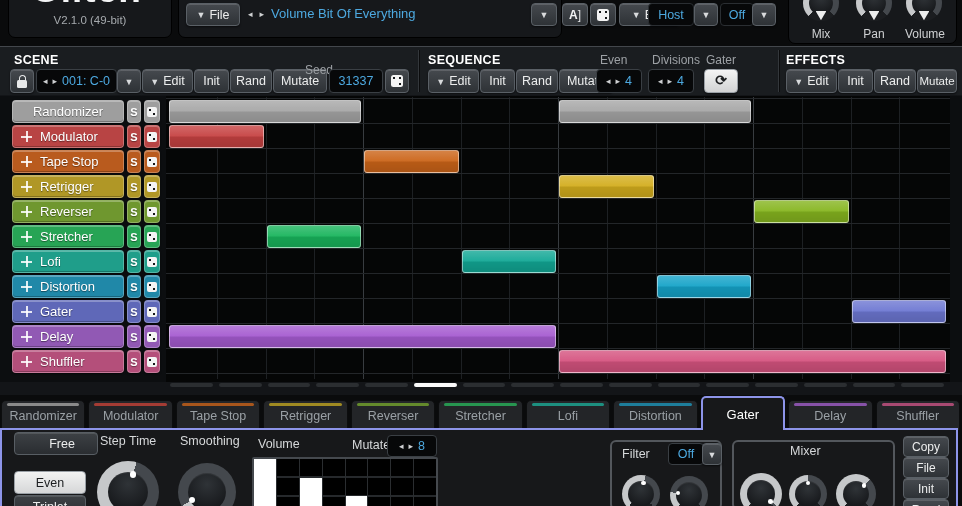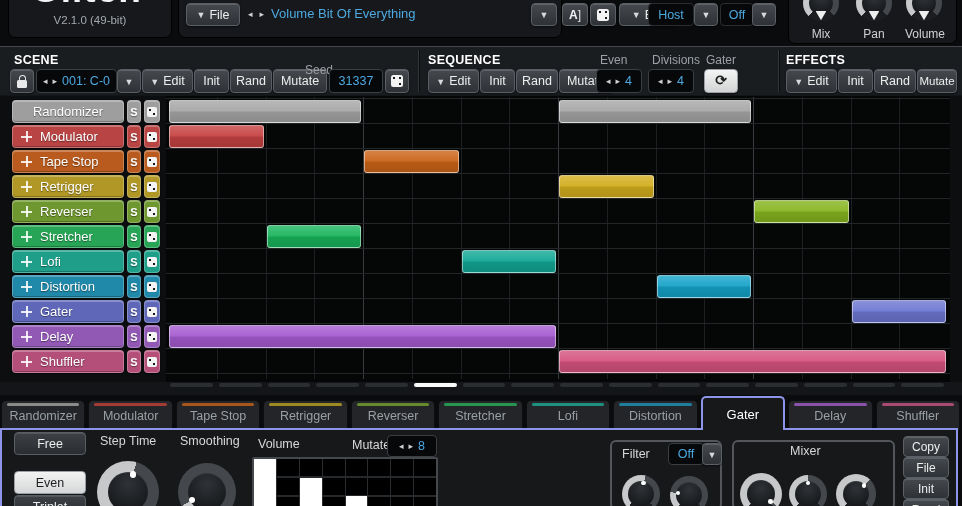--- a/index.html
+++ b/index.html
@@ -419,21 +419,21 @@
         <span>Delay</span>
       </div>
       <div class="tab" style="left: 875.545px; top: 400px; width: 84.4545px; height: 30px;">
         <div class="strip" style="background: rgb(168, 74, 114);"></div>
         <span>Shuffler</span>
       </div>
     </div>
 
   <div class="panel"></div>
   <div id="modes">
-      <div class="modebtn" style="top: 432px;">Free</div>
+      <div class="modebtn" style="top: 432px; padding-left: 12px;">Free</div>
       <div class="modebtn selected" style="top: 471px;">Even</div>
       <div class="modebtn" style="top: 495px;">Triplet</div>
     </div>
   <div class="glabel" style="left:100px;top:434px;color:#d6d8da;font-size:12.5px;z-index:5;">Step Time</div>
   <div class="glabel" style="left:180px;top:434px;color:#d6d8da;font-size:12.5px;z-index:5;">Smoothing</div>
   <div class="glabel" style="left:258px;top:437px;color:#d6d8da;font-size:12.5px;z-index:5;">Volume</div>
   <div class="glabel" style="left:352px;top:438px;color:#d6d8da;font-size:12.5px;z-index:5;">Mutate</div>
   <div class="valbox" style="left:387px;top:435px;width:48px;height:20px;z-index:5;">
     <span class="arr">◂</span>
     <span class="arr">▸</span>

